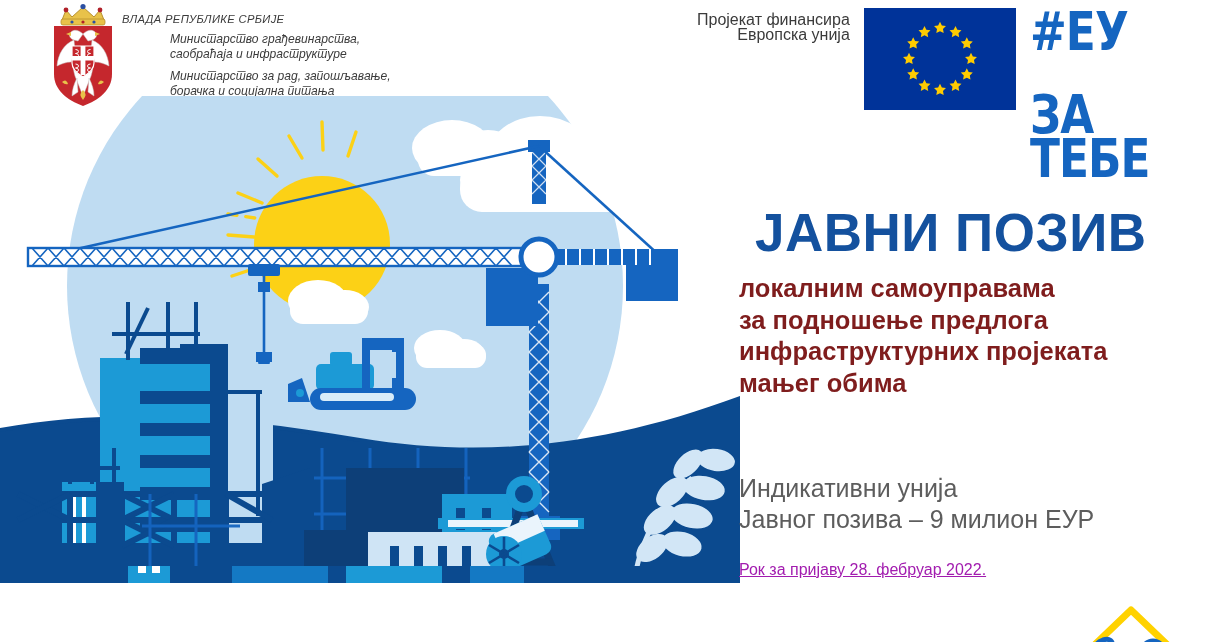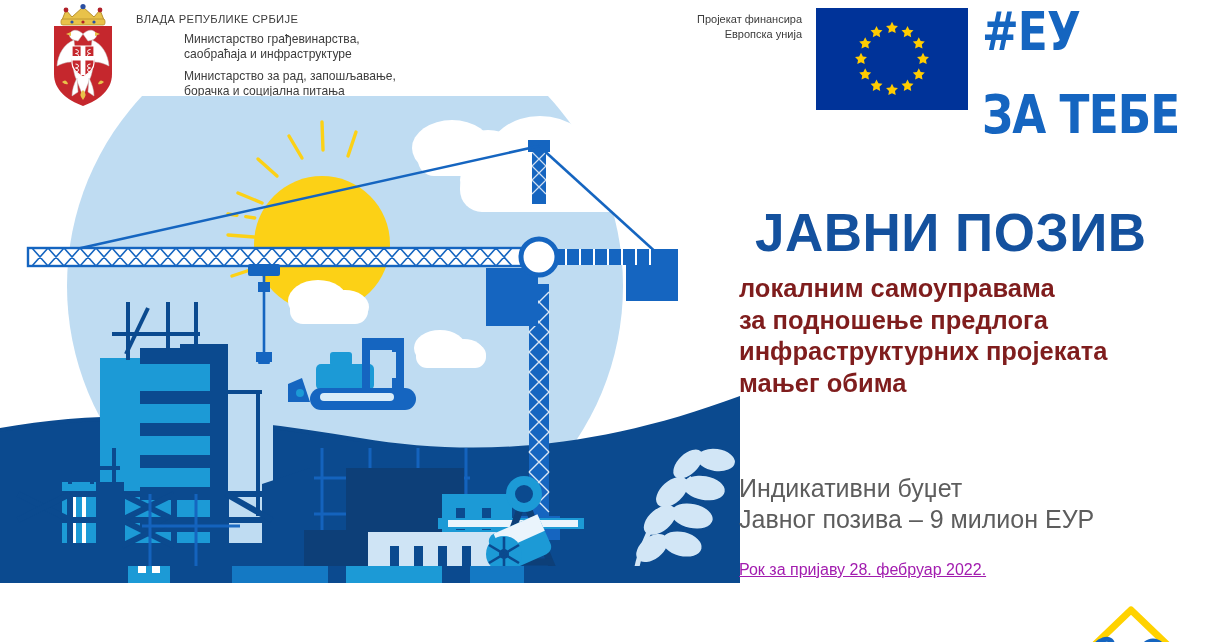--- a/index.html
+++ b/index.html
@@ -6,32 +6,32 @@
   body{
     width:1210px;height:642px;
     background:#ffffff;
     font-family:"Liberation Sans","DejaVu Sans",sans-serif;
     overflow:hidden;
     position:relative;
   }
   .poster{position:relative;width:1210px;height:642px;background:#fff;overflow:hidden;}
 
   
-  .gov-block{position:absolute;left:44px;top:4px;display:flex;align-items:flex-start;gap:14px;}
+  .gov-block{position:absolute;left:44px;top:4px;display:flex;align-items:flex-start;font-style:italic;}
   .coa{width:78px;height:104px;flex:0 0 auto;}
   .gov-text{padding-top:9px;}
   .gov-line1{
     font-size:11.2px;letter-spacing:.35px;color:#3b3b3b;font-weight:400;
     margin-bottom:7px;white-space:nowrap;
   }
   .gov-p{font-size:12.1px;line-height:15.1px;color:#3b3b3b;margin-bottom:7px;white-space:nowrap;margin-left:48px;}
 
   .eu-block{position:absolute;left:697px;top:8px;display:flex;align-items:flex-start;gap:14px;}
   .eu-funded{
-    text-align:right;font-size:11px;line-height:15px;color:#3b3b3b;padding-top:4px;white-space:nowrap;
+    text-align:right;font-size:16px;line-height:15px;color:#3b3b3b;padding-top:4px;white-space:nowrap;
   }
   .eu-flag{width:152px;height:102px;flex:0 0 auto;display:block;}
   .eu-slogan{display:flex;flex-direction:column;line-height:.82;padding-top:2px;gap:40px;}
   .eu-slogan span{
     font-family:"DejaVu Sans",sans-serif;
     font-weight:700;font-size:53px;color:#1565C0;letter-spacing:-1px;
     font-stretch:condensed;transform:scaleX(.92);transform-origin:left center;
   }
 
   
@@ -448,21 +448,21 @@
     <div class="sub">
       <div>локалним самоуправама</div>
       <div>за подношење предлога</div>
       <div>инфраструктурних пројеката</div>
       <div>мањег обима</div>
     </div>
   </div>
 
   <div class="meta">
     <div class="budget">
-      <div>Индикативни буџет</div>
+      <div>Индикативни унија</div>
       <div>Јавног позива – 9 милион ЕУР</div>
     </div>
     <div class="deadline">Рок за пријаву 28. фебруар 2022.</div>
   </div>
 
   <div class="badge">
     <svg width="120" height="60" viewBox="0 0 120 60">
       <path d="M8 56 L56 10 L104 56" fill="none" stroke="#FFD200" stroke-width="7" stroke-linejoin="round"></path>
       <path d="M22 58 q-6 -14 6 -18 q10 -3 10 8 q0 10 -10 10" fill="none" stroke="#1565C0" stroke-width="5"></path>
       <circle cx="78" cy="52" r="11" fill="none" stroke="#1565C0" stroke-width="5"></circle>

